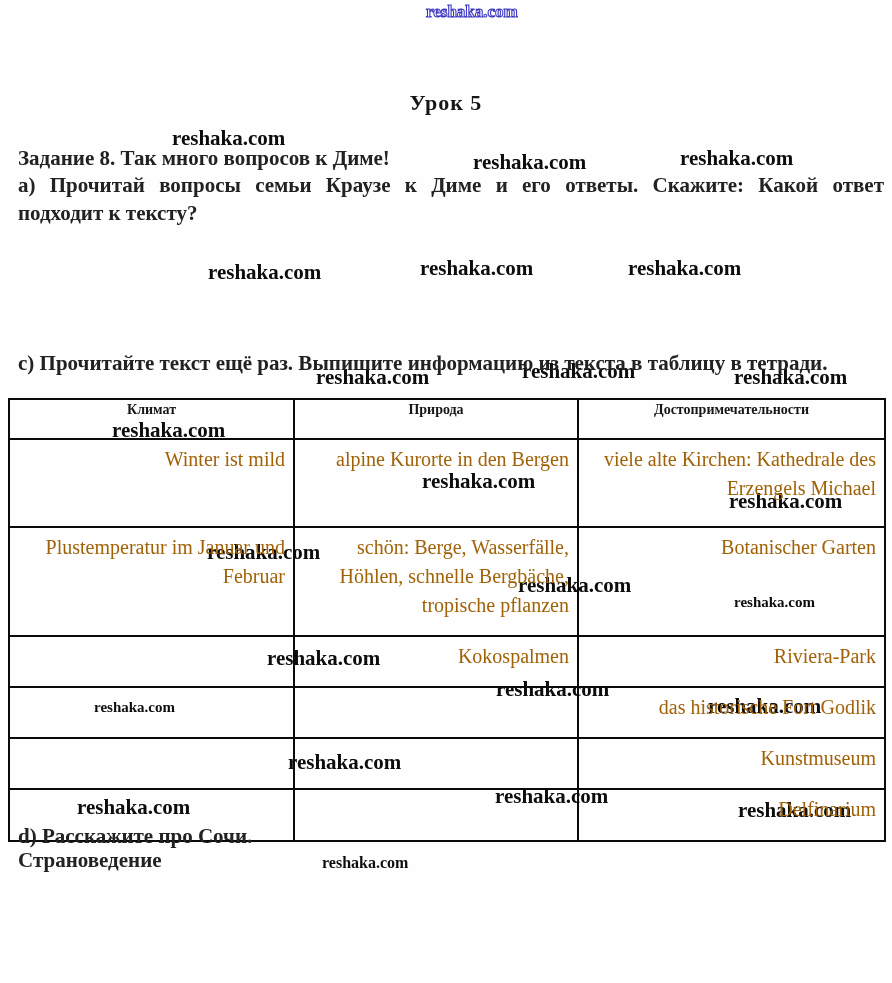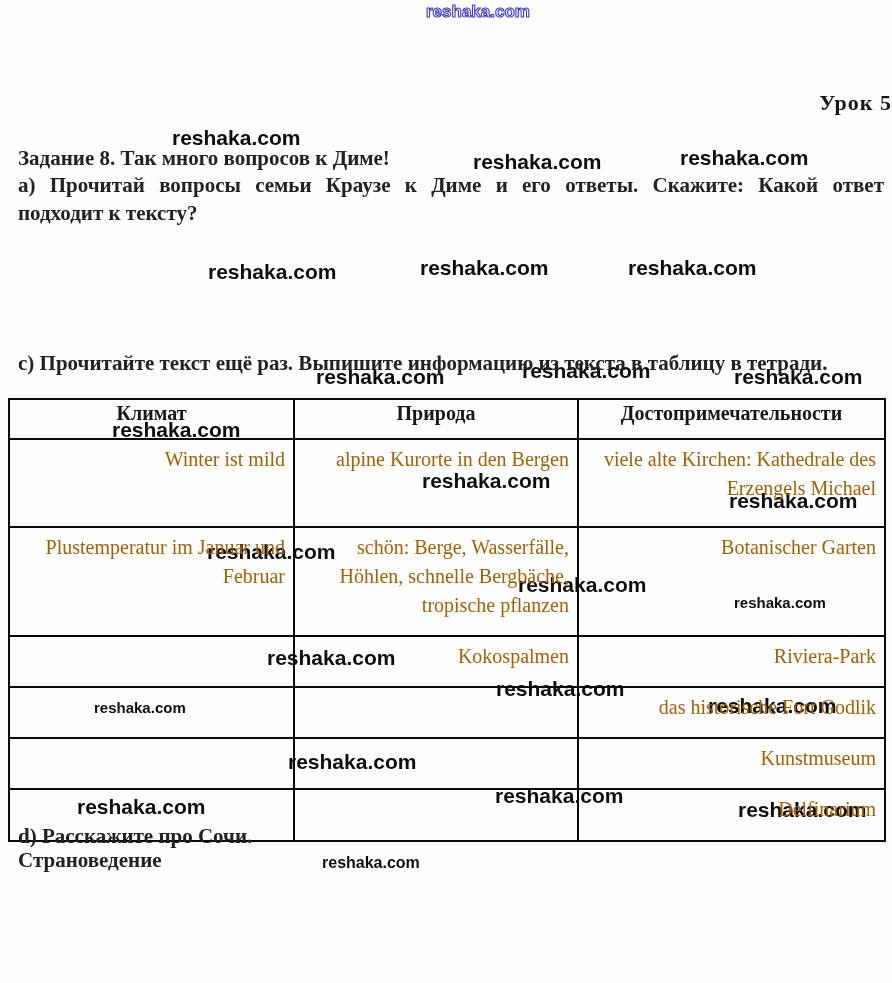--- a/index.html
+++ b/index.html
@@ -2,46 +2,46 @@
 <html><head>
 <meta charset="utf-8">
 <style>
   html,body{margin:0;padding:0;background:#ffffff;}
   .page{
     position:relative;width:892px;height:983px;background:#fefefe;
     font-family:"Liberation Serif",serif;color:#1e1e1e;overflow:hidden;
   }
   
   .wm{
-    position:absolute;font-family:Liberation Sans, sans-serif;font-weight:700;
+    position:absolute;font-family:Liberation Serif, serif;font-weight:700;
     font-size:21px;color:#0d0d0d;white-space:nowrap;line-height:1.05;padding-left:32px;
   }
   .wm-sm{font-size:15px;}
   .wm-md{font-size:16px;}
   .wm-top{font-size:17px;color:#4a44cd;}
   @supports (-webkit-text-stroke:1px #000){
     .wm-top{color:rgba(255,255,255,0);-webkit-text-stroke:1.1px #3d38c2;}
   }
   
   .lesson-title{
-    position:absolute;top:90px;left:0;width:100%;text-align:right;
+    position:absolute;top:90px;left:0;width:100%;text-align:center;
     font-weight:700;font-size:22px;letter-spacing:1px;color:#161616;
   }
   .line{position:absolute;left:18px;font-weight:700;font-size:21px;color:#222;}
   .jline{width:866px;text-align:justify;text-align-last:justify;}
   .answers{position:absolute;left:18px;top:223px;}
   .answer-item{font-weight:400;font-size:20px;line-height:26px;color:#2c2c2c;}
   
   .results-table{
     position:absolute;left:8px;top:398px;width:876px;
     border-collapse:collapse;table-layout:fixed;
   }
   .results-table th,.results-table td{border:2px solid #0a0a0a;}
   .results-table th{
-    font-size:20px;font-weight:700;text-align:center;vertical-align:top;
+    font-size:14px;font-weight:700;text-align:center;vertical-align:top;
     padding:2px 4px 0 4px;color:#161616;
   }
   .results-table td{
     font-size:20px;font-weight:400;vertical-align:top;text-align:right;
     padding:5px 8px 15px 8px;line-height:29px;color:#a16207;
   }
   .results-table thead tr{height:40px;}
   .results-table tbody tr:nth-child(1){height:88px;}
   .results-table tbody tr:nth-child(2){height:98px;}
   .results-table tbody tr:nth-child(3){height:47px;}

